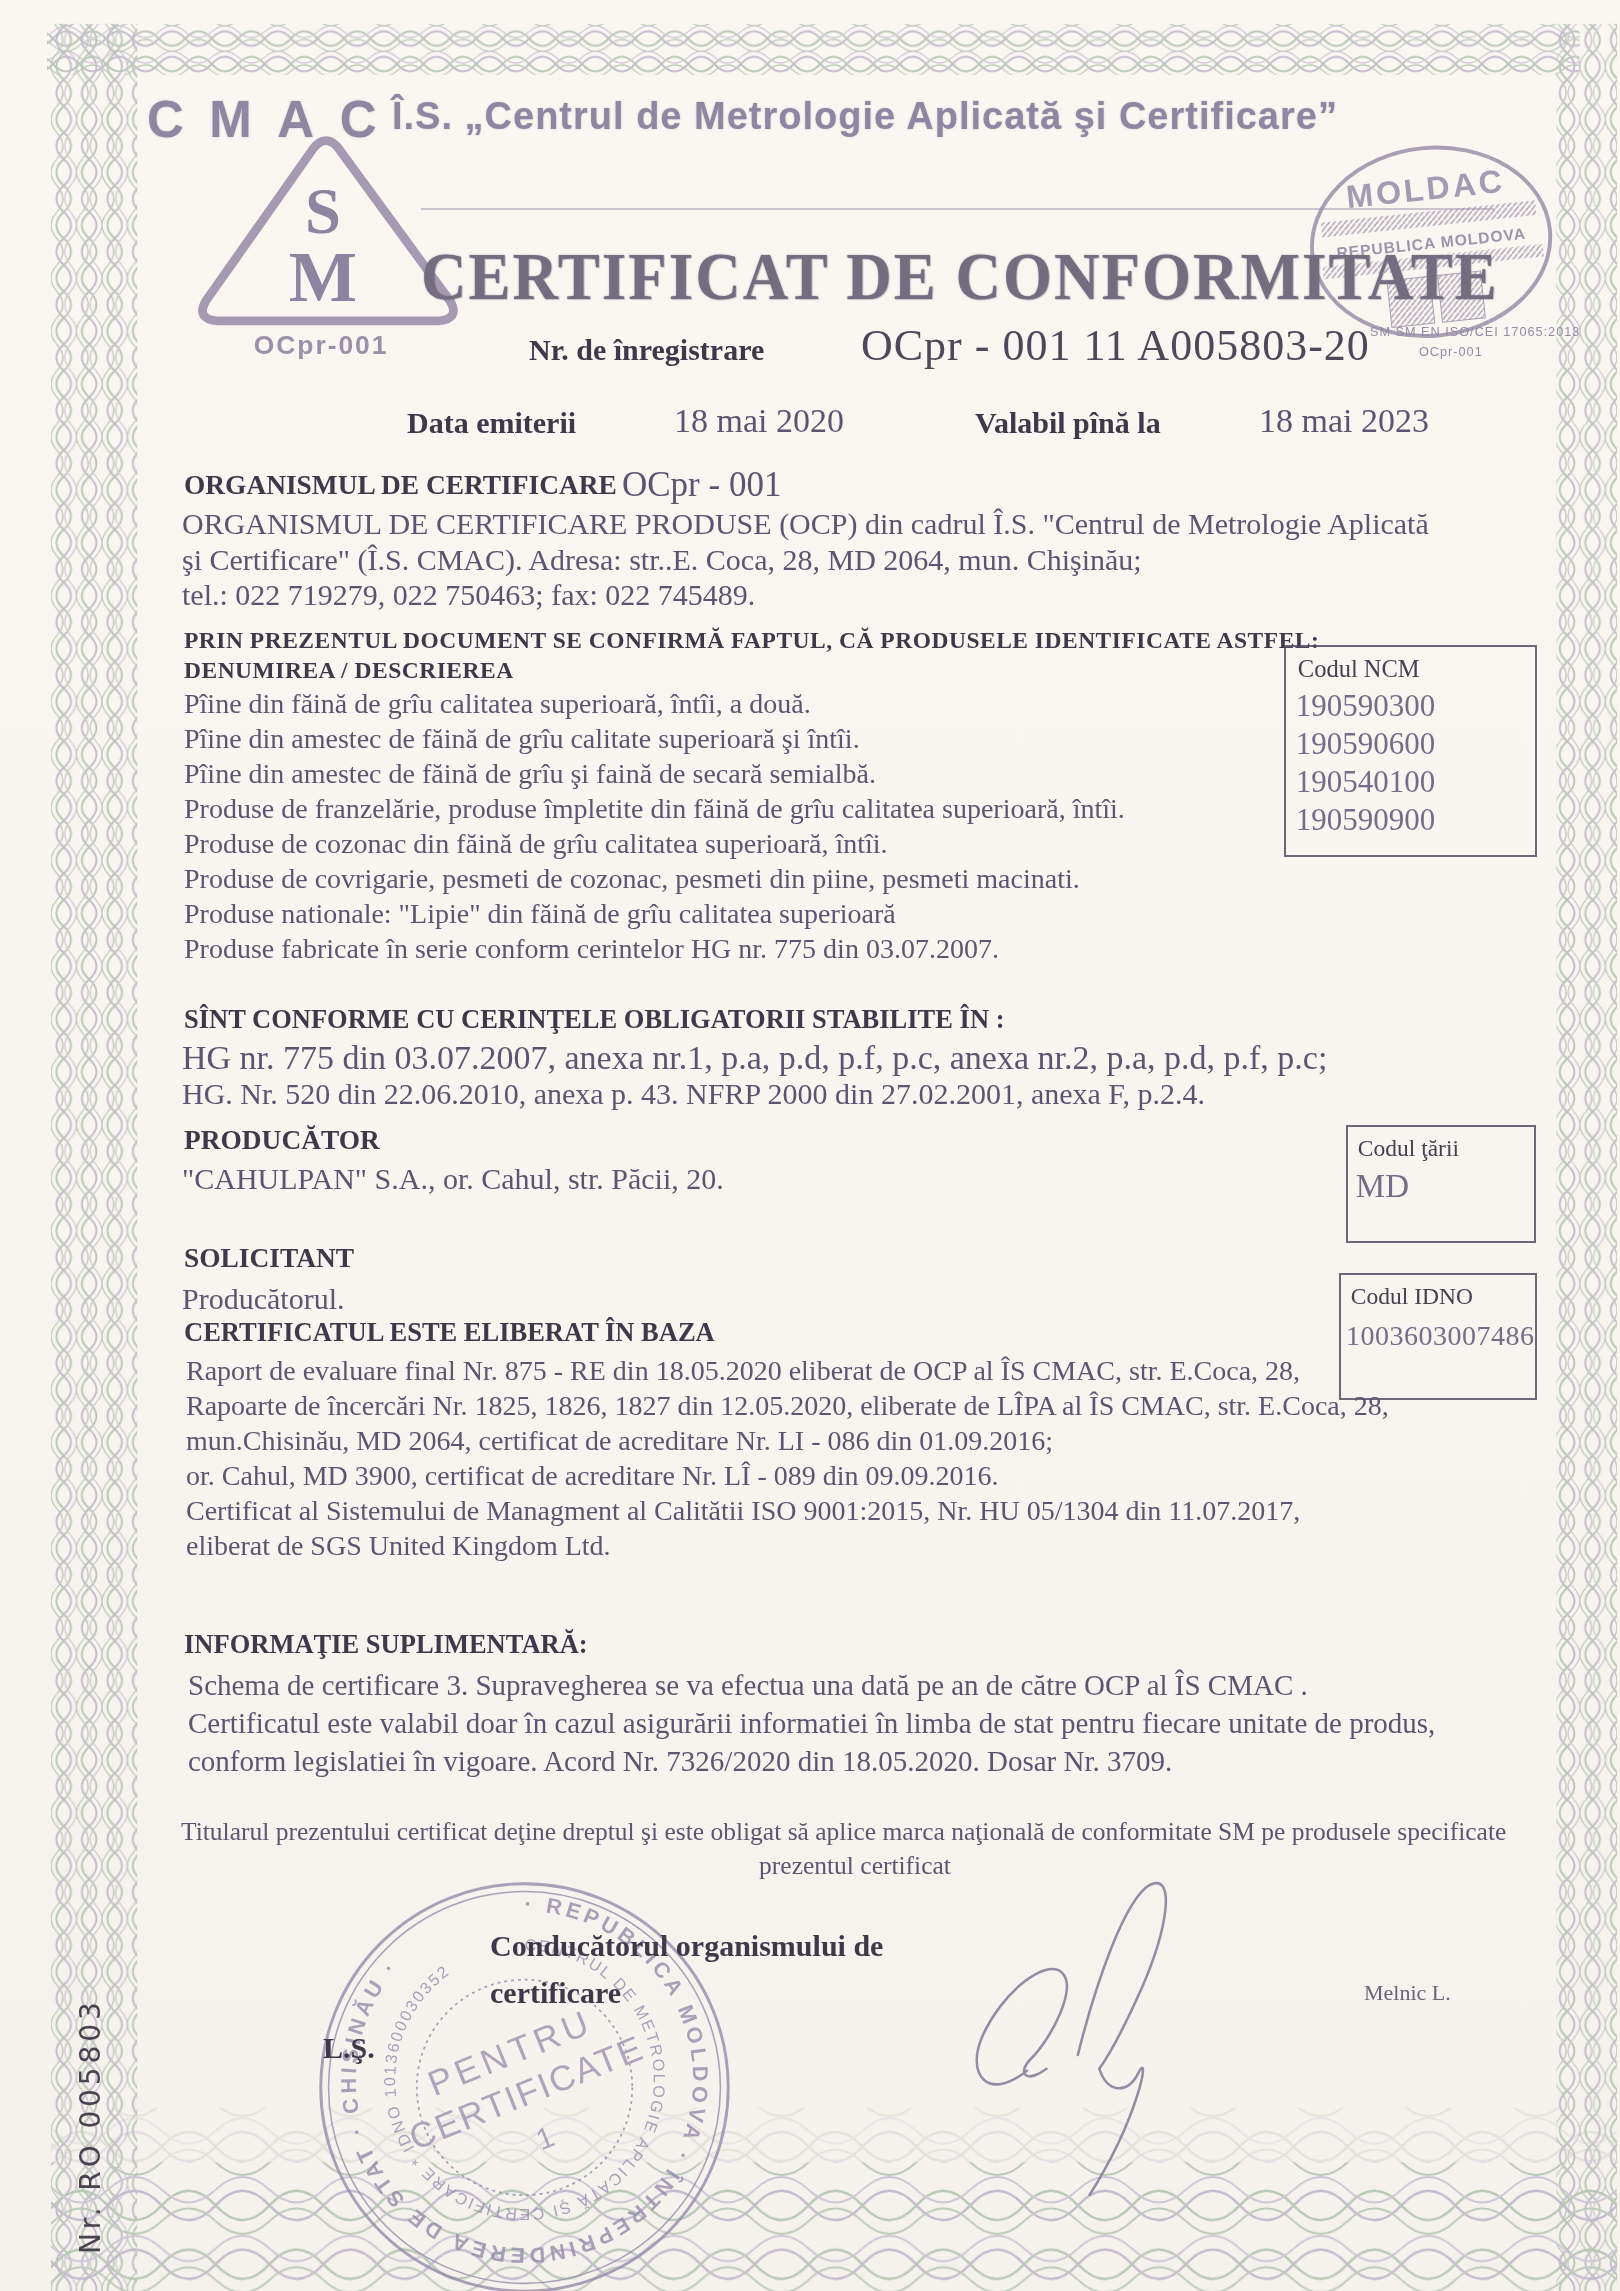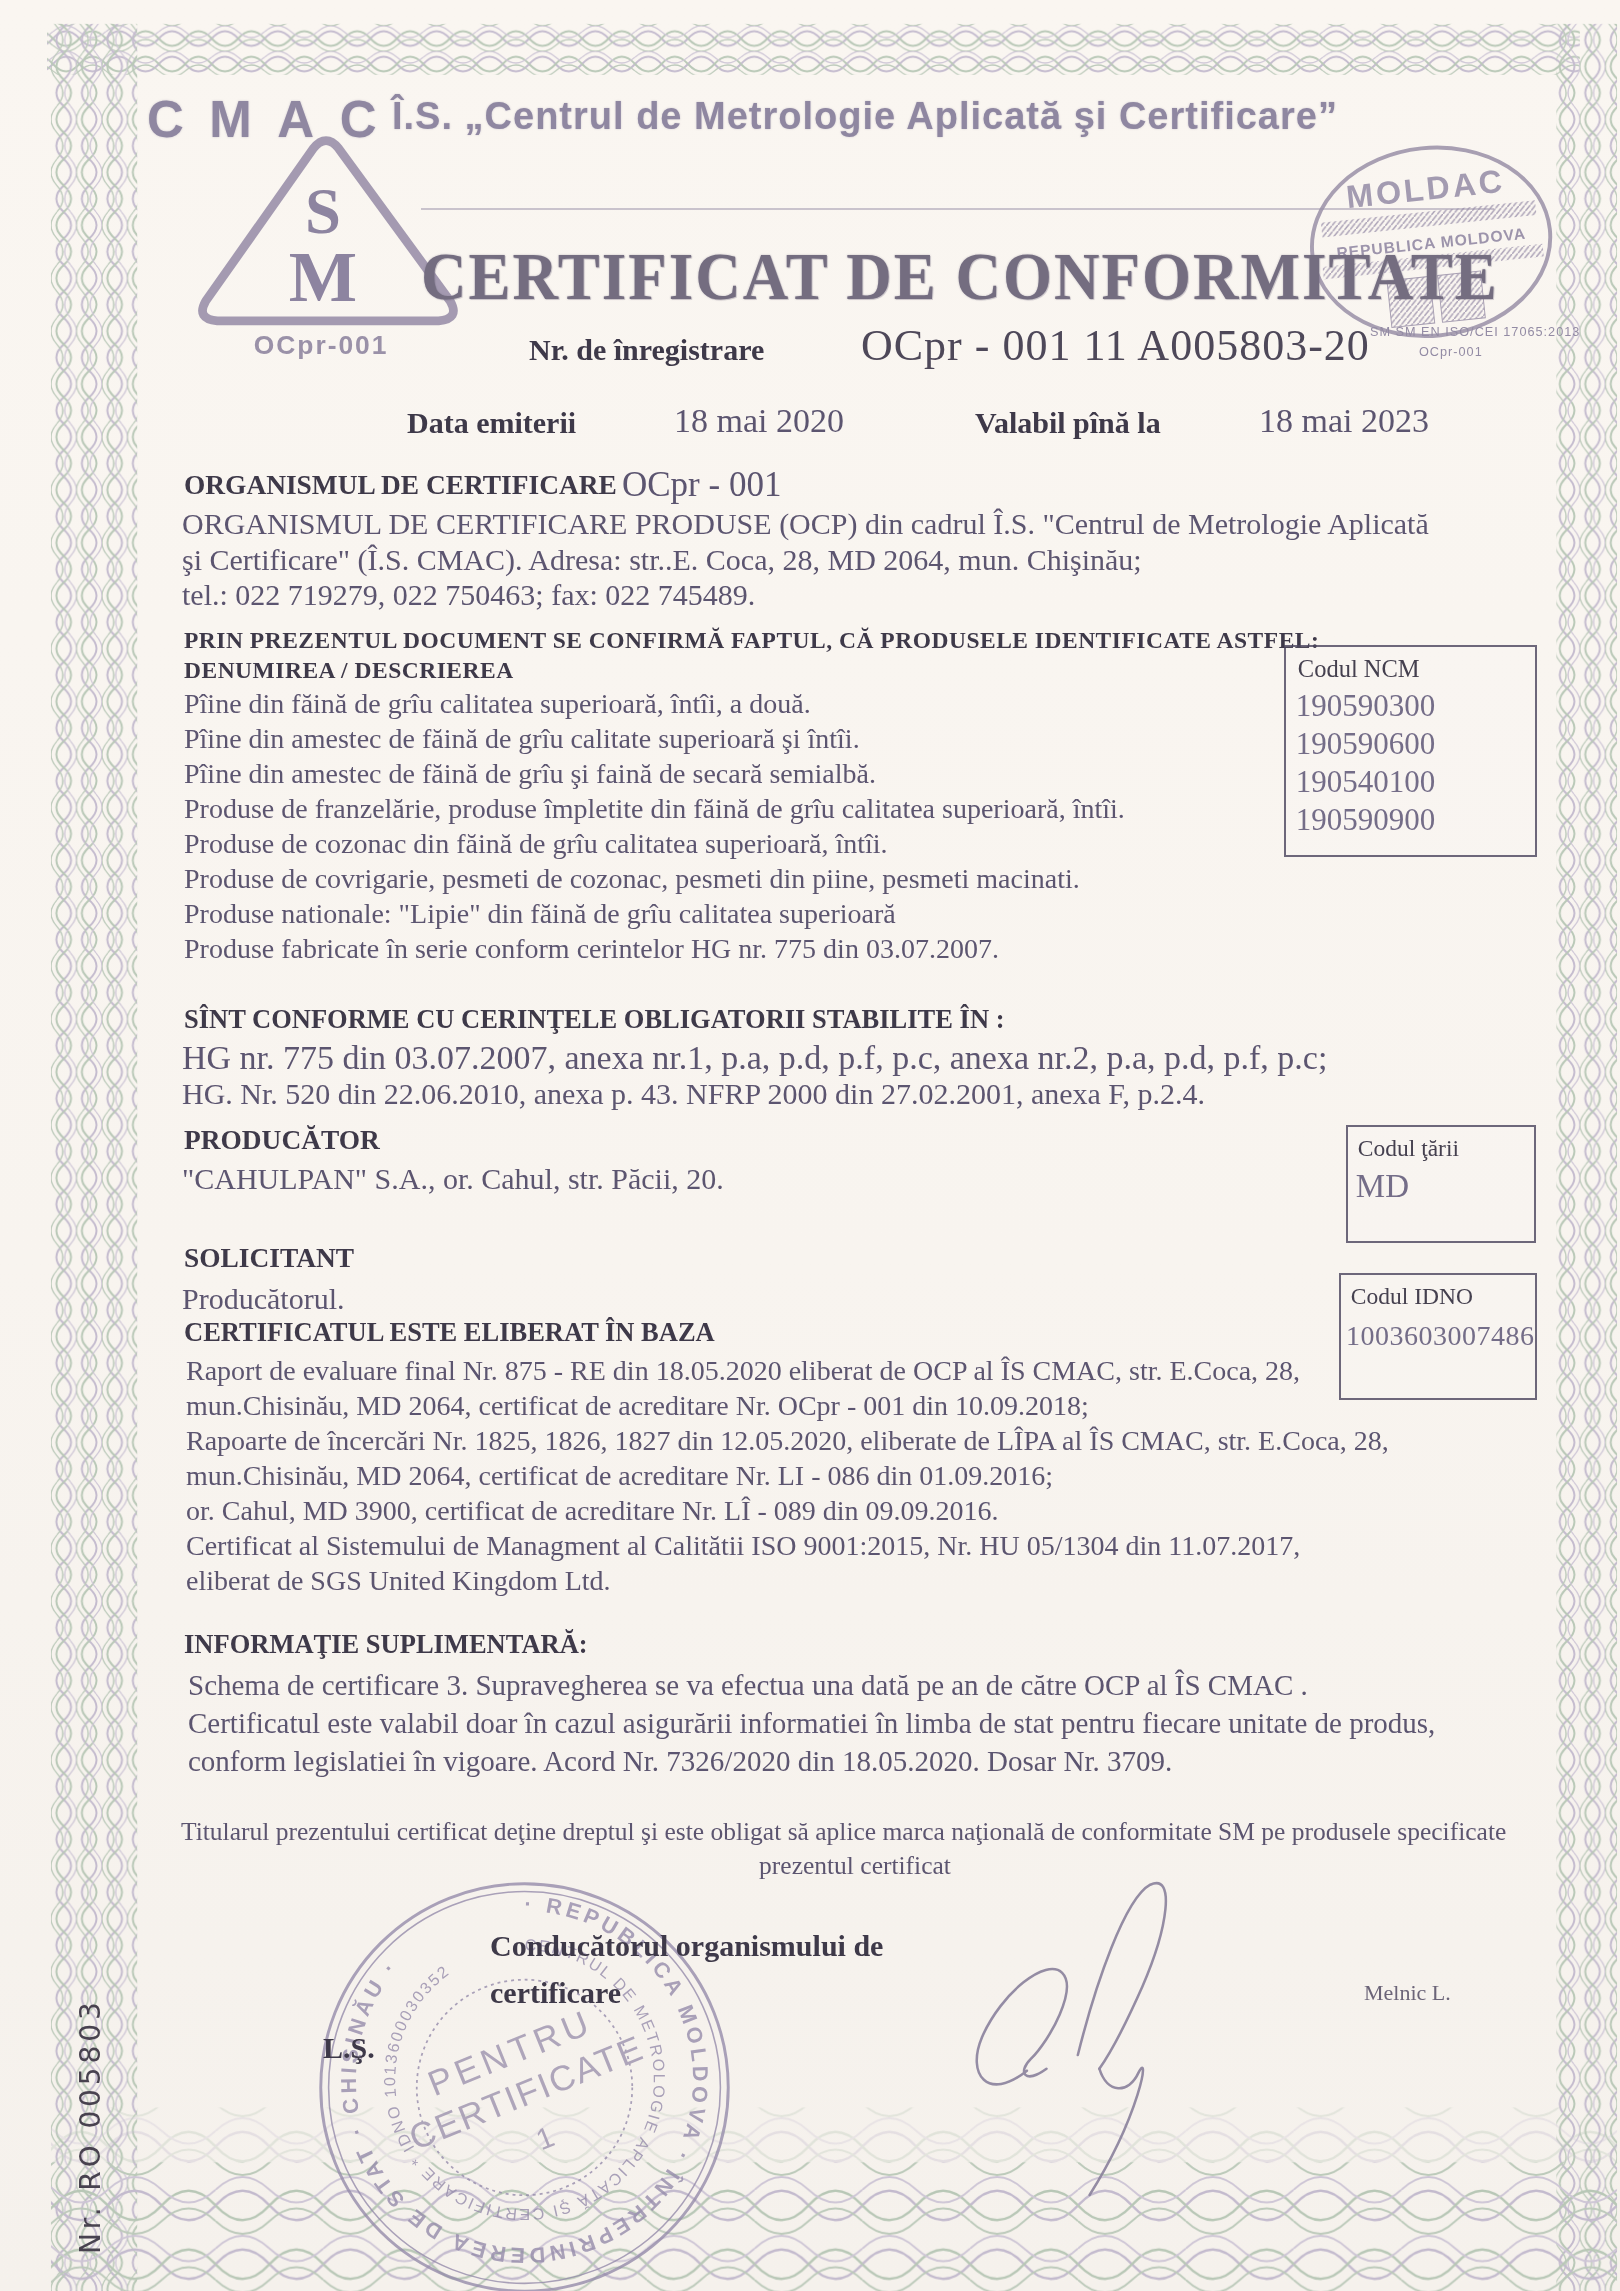--- a/index.html
+++ b/index.html
@@ -142,21 +142,20 @@
   <div class="abs lbl" style="left:184px;top:1243px;font-size:27.4px;">SOLICITANT</div>
   <div class="abs typed" style="left:182px;top:1282px;font-size:30px;">Producătorul.</div>
   <div class="abs box" style="left:1339px;top:1245px;width:194px;height:123px;margin-top:28px;">
     <div class="boxlbl" style="margin:7.8px 0 0 9.8px;font-size:23.5px;">Codul IDNO</div>
     <div class="typed faded" style="margin:9.8px 0 0 4.9px;font-size:28px;letter-spacing:0.5px;">1003603007486</div>
   </div>
 
   <div class="abs lbl" style="left:184px;top:1317px;font-size:26.5px;">CERTIFICATUL ESTE ELIBERAT ÎN BAZA</div>
   <div class="abs typed" style="left:186px;top:1353px;font-size:28px;line-height:35px;width:1362px;">
     <div>Raport de evaluare final Nr. 875 - RE  din 18.05.2020 eliberat de OCP al ÎS CMAC, str. E.Coca, 28,</div>
-    <div>mun.Chisinău, MD 2064, certificat de acreditare Nr. OCpr - 001 din 10.09.2018;</div>
     <div>Rapoarte de încercări Nr. 1825, 1826, 1827 din 12.05.2020, eliberate de LÎPA  al ÎS CMAC, str. E.Coca, 28,</div>
     <div>mun.Chisinău, MD 2064, certificat de acreditare Nr. LI - 086 din 01.09.2016;</div>
     <div>or. Cahul, MD 3900, certificat de acreditare Nr. LÎ - 089 din 09.09.2016.</div>
     <div>Certificat al Sistemului de Managment al Calitătii  ISO 9001:2015, Nr. HU 05/1304 din 11.07.2017,</div>
     <div>eliberat de SGS United Kingdom Ltd.</div>
   </div>
 
   <div class="abs lbl" style="left:184px;top:1629px;font-size:26.5px;">INFORMAŢIE SUPLIMENTARĂ:</div>
   <div class="abs typed" style="left:188px;top:1666px;font-size:29px;line-height:38px;width:1362px;">
     <div>Schema de certificare 3. Supravegherea se va efectua una dată pe an de către OCP al ÎS CMAC .</div>

